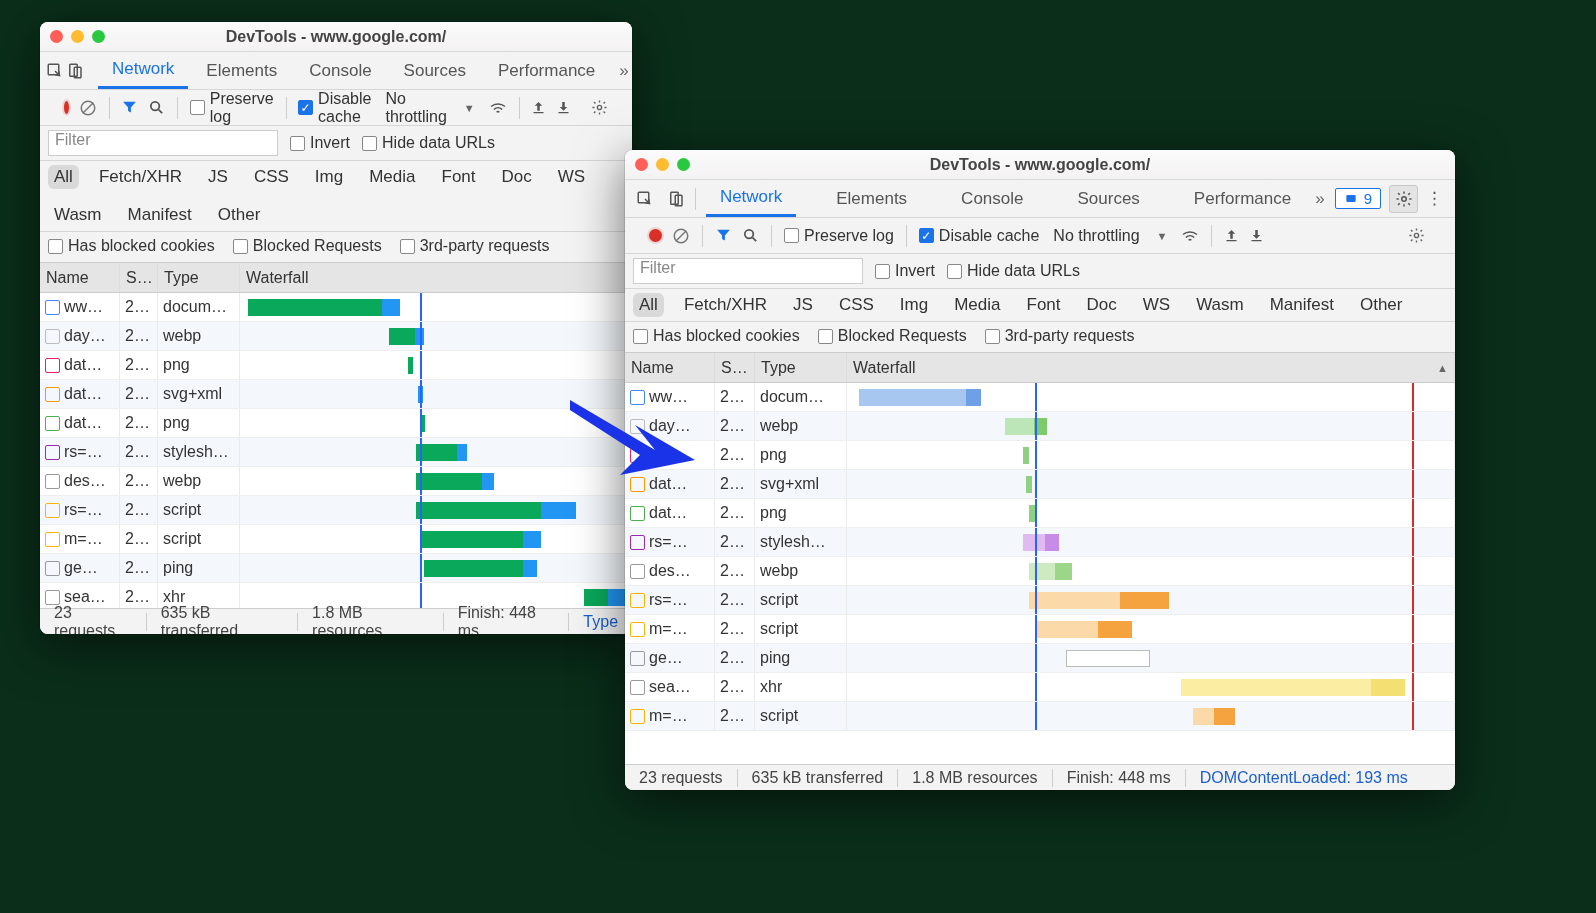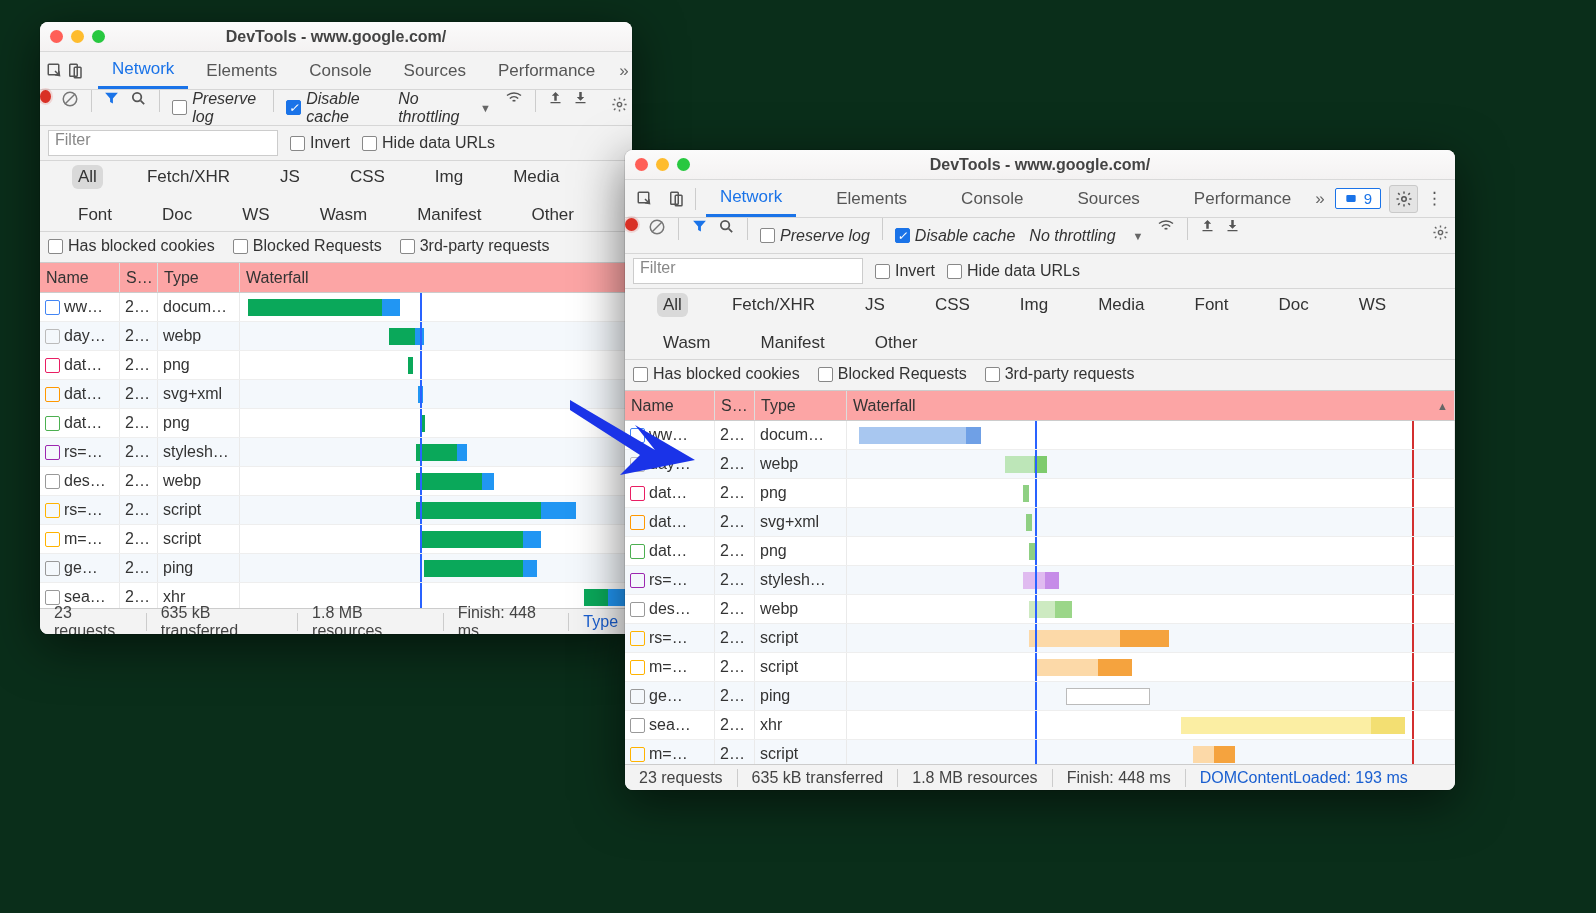--- a/index.html
+++ b/index.html
@@ -13,38 +13,38 @@
   .tabbar { height: 38px; border-bottom: 1px solid #d6d6d6; display: flex; align-items: center; padding: 0 6px; gap: 2px; background: #f3f3f3; }
   .tabbar .ic { width: 30px; height: 30px; display:flex; align-items:center; justify-content:center; color:#555; }
   .tabs { display:flex; flex:1; gap: 4px; height:100%; align-items:stretch; margin-left: 6px;}
   .tab { padding: 0 14px; display:flex; align-items:center; color:#555; cursor:pointer; }
   .tab.active { color:#1a73e8; border-bottom:3px solid #1a73e8; font-weight:500; }
   .chevr { padding:0 8px; color:#666; display:flex; align-items:center;}
   .issues { display:flex; align-items:center; gap:6px; background:#fff; border:1px solid #1a73e8; color:#1a73e8; border-radius:2px; padding:1px 8px; font-size:15px; margin-right:6px;}
   .gearbtn { width:30px; height:28px; display:flex; align-items:center; justify-content:center; color:#555; border-radius:3px;}
   .gearbtn.hl { background:#e4e4e4; border:1px solid #c9c9c9;}
   .more { padding:0 6px; color:#555;}
-  .toolbar2 { height:36px; border-bottom:1px solid #d6d6d6; display:flex; padding:0 0; gap:10px; background:#f3f3f3; font-size:16px;font-style:italic;}
+  .toolbar2 { height:36px; border-bottom:1px solid #d6d6d6; display:flex; align-items:center; padding:0 24px; gap:10px; background:#f3f3f3; font-size:16px;}
   .rec { width:13px; height:13px; border-radius:50%; background:#d93025; box-shadow: 0 0 0 2px rgba(217,48,37,0.15);}
   .clear-ic { color:#777; }
   .funnel { color:#1a73e8; }
   .search-ic { color:#555; }
   .vsep { width:1px; height:22px; background:#ccc; margin:0 2px;}
   .chkbox { width:15px; height:15px; border:1.5px solid #888; border-radius:2px; display:inline-flex; align-items:center; justify-content:center; background:#fff; flex-shrink:0;}
   .chkbox.on { background:#1a73e8; border-color:#1a73e8; color:#fff; font-size:12px; line-height:1;}
   .cbl { display:flex; align-items:center; gap:5px; color:#333;}
   .throttle { display:flex; align-items:center; gap:4px; color:#333; padding:0 4px;}
   .spacer { flex:1; }
   .filterbar { display:flex; align-items:center; gap:12px; padding:4px 8px; border-bottom:1px solid #d6d6d6; background:#f3f3f3; font-size:16px;}
   .filter-input { width:230px; height:26px; border:1px solid #ccc; background:#fff; padding:0 6px; color:#888; font-size:16px;}
   .typestrip { display:flex; align-items:center; gap:14px; padding:4px 8px; border-bottom:1px solid #d6d6d6; font-size:17px; background:#f3f3f3; flex-wrap:wrap;}
-  .chip { padding:2px 6px; border-radius:6px; cursor:pointer; color:#333;margin-left:24px;}
+  .chip { padding:2px 6px; border-radius:6px; cursor:pointer; color:#333;}
   .chip.active { background:#d9d9d9; }
   .checks2 { display:flex; align-items:center; gap:18px; padding:5px 8px 7px; border-bottom:1px solid #ccc; font-size:16px; background:#f3f3f3;}
-  .table-head { display:flex; height:30px; border-bottom:1px solid #ccc; background:#fca5a5; font-size:16px; color:#333;}
+  .table-head { display:flex; height:30px; border-bottom:1px solid #ccc; background:#e5e5e5; font-size:16px; color:#333;}
   .th { border-right:1px solid #ddd; padding:5px 6px; display:flex; align-items:center; justify-content:space-between;}
   .th.name { width:80px;} .th.st { width:38px;} .th.ty { width:82px;} .th.wf { flex:1; }
   .w2 .th.name { width:90px;} .w2 .th.st{width:40px;} .w2 .th.ty{width:92px;}
   .rows { flex:1; overflow:hidden; }
   .row { display:flex; height:29px; border-bottom:1px solid #eee; font-size:16px; align-items:center;}
   .row.odd { background:#f4f8fc; }
   .cell { border-right:1px solid #eaeaea; padding:0 5px; overflow:hidden; white-space:nowrap; text-overflow:ellipsis; height:100%; display:flex; align-items:center;}
   .cell.name { width:80px; gap:4px;} .cell.st{width:38px;} .cell.ty{width:82px;} .cell.wf{flex:1; position:relative; padding:0;}
   .w2 .cell.name{width:90px;} .w2 .cell.st{width:40px;} .w2 .cell.ty{width:92px;}
   .ficon { width:15px; height:15px; border:1px solid #888; border-radius:2px; flex-shrink:0;}

